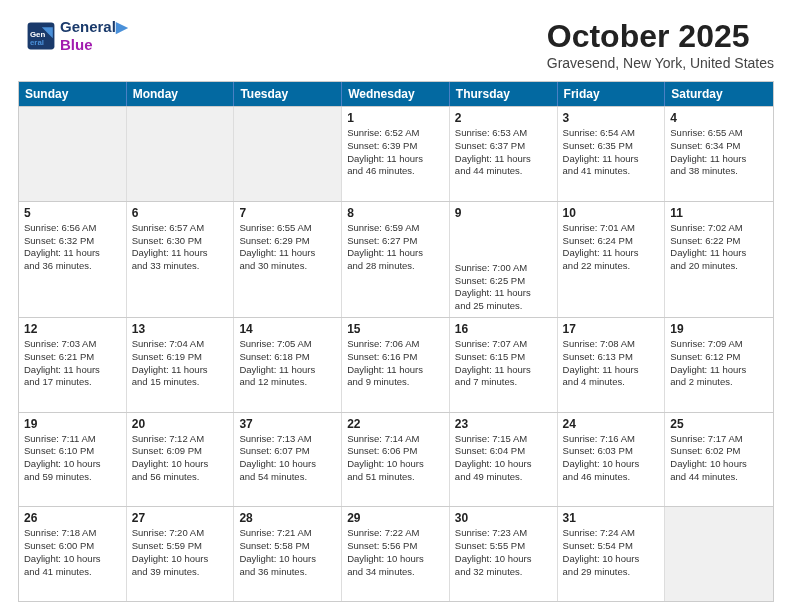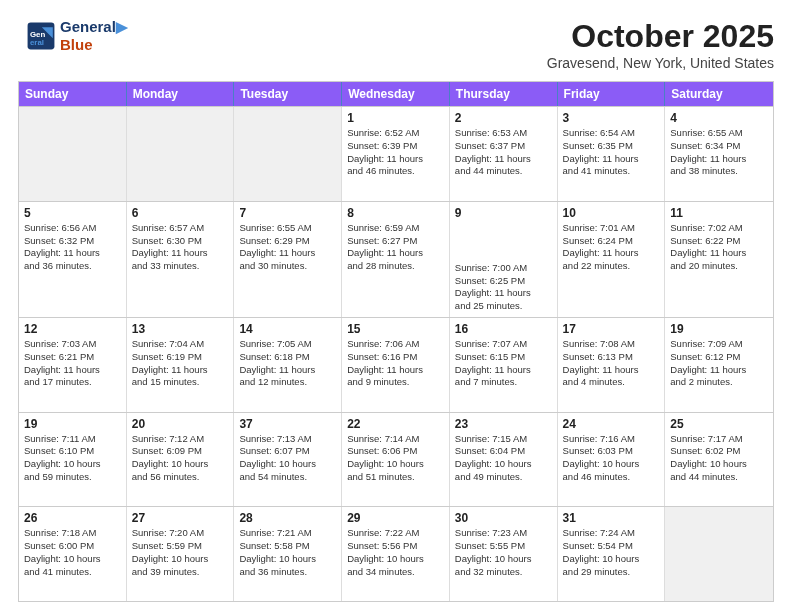--- a/index.html
+++ b/index.html
@@ -27,41 +27,40 @@
       display: flex;
       align-items: center;
       gap: 4px;
       margin-left: 8px;
     }
     .logo-icon {
       width: 30px;
       height: 30px;
     }
     .title-block {
-      text-align: right;
     }
     .main-title {
       font-size: 32px;
       font-weight: bold;
       color: #222;
     }
     .subtitle {
       font-size: 14px;
       color: #444;
     }
     .calendar {
       flex: 1;
       display: flex;
       flex-direction: column;
       border: 1px solid #ccc;
     }
     .cal-header-row {
       display: grid;
       grid-template-columns: repeat(7, 1fr);
-      background: #8b5cf6;
+      background: #0369a1;
     }
     .cal-header-cell {
       color: #fff;
       font-size: 12px;
       font-weight: bold;
       padding: 5px 6px;
       border-right: 1px solid #4a80c4;
       text-align: left;
     }
     .cal-header-cell:last-child { border-right: none; }
@@ -108,21 +107,21 @@
   <div class="header">
     <div class="logo">
       <svg class="logo-icon" viewBox="0 0 38 38">
         <rect x="2" y="2" width="34" height="34" rx="4" fill="#1a3a6b"></rect>
         <polygon points="20,8 34,22 34,8" fill="#4a90d9"></polygon>
         <text x="5" y="20" font-size="10" font-weight="bold" fill="white" font-family="Arial">Gen</text>
         <text x="5" y="30" font-size="10" font-weight="bold" fill="#4a90d9" font-family="Arial">eral</text>
       </svg>
       <div>
         <div style="font-size:15px;font-weight:bold;color:#1a3a6b;line-height:1.2">General<span style="color:#4a90d9">▶</span></div>
-        <div style="font-size:15px;font-weight:bold;color:#c2410c;line-height:1.2">Blue</div>
+        <div style="font-size:15px;font-weight:bold;color:#a21caf;line-height:1.2">Blue</div>
       </div>
     </div>
     <div class="title-block">
       <div class="main-title">October 2025</div>
       <div class="subtitle">Gravesend, New York, United States</div>
     </div>
   </div>
 
   <div class="calendar">
     <div class="cal-header-row">

